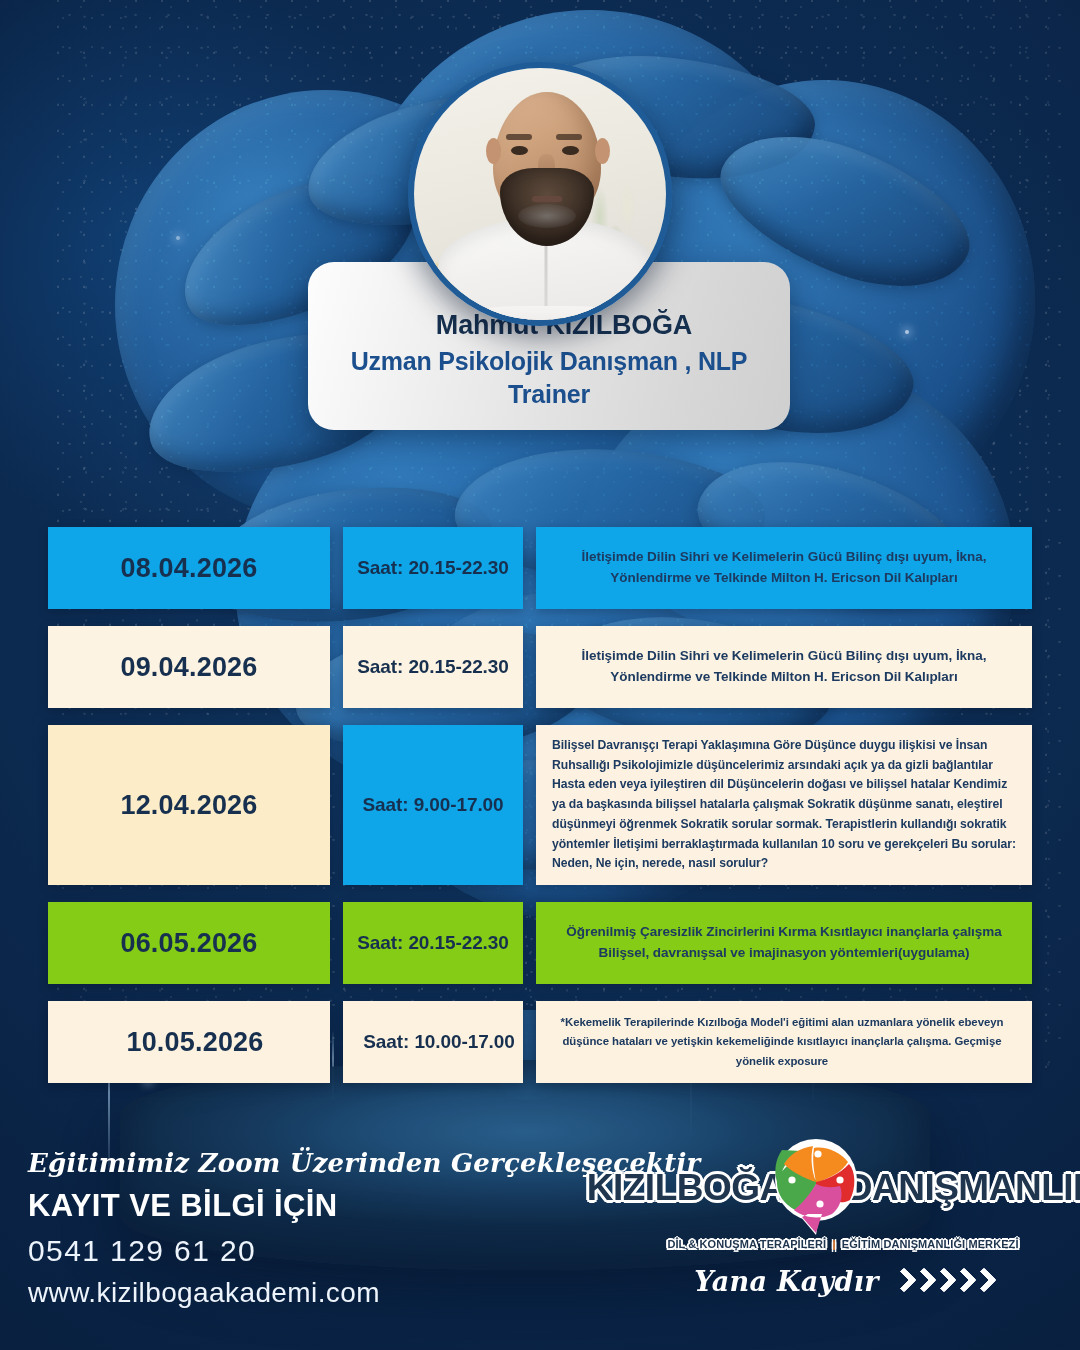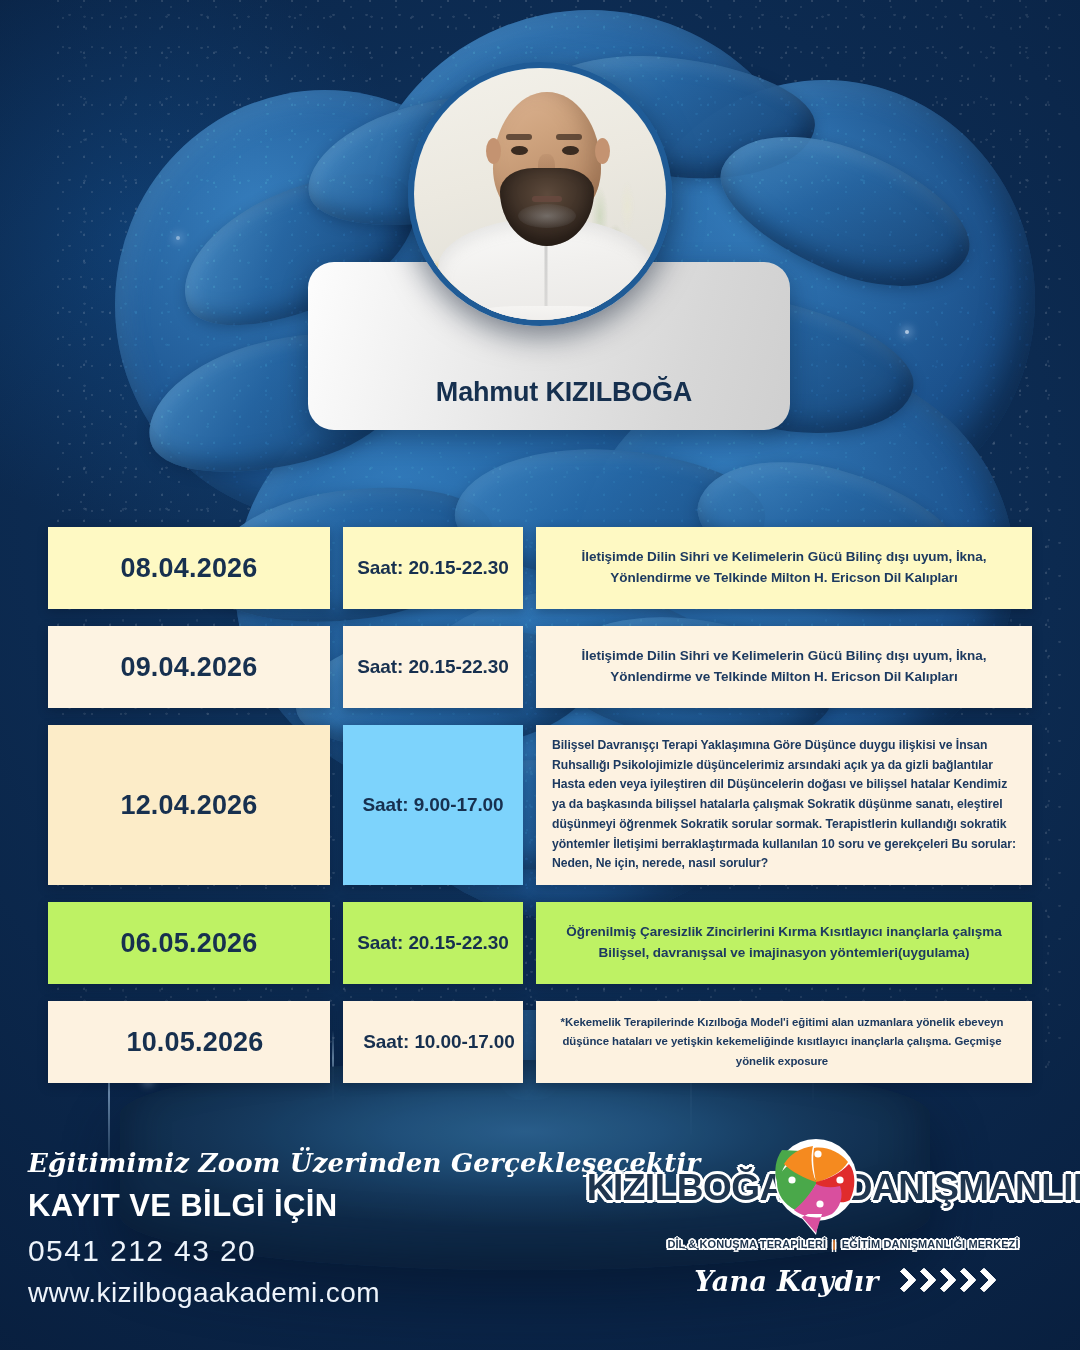--- a/index.html
+++ b/index.html
@@ -226,26 +226,26 @@
   .srow.r5 .c-topic .val { font-size:11.4px; line-height:1.72; }
 
   
   .srow.r1 .cell { height:82px; }
   .srow.r2 .cell { height:82px; }
   .srow.r3 .cell { height:160px; }
   .srow.r4 .cell { height:82px; }
   .srow.r5 .cell { height:82px; }
 
   
-  .srow.r1 .cell { background:#fef9c3; }
+  .srow.r1 .cell { background:#0ea5e9; }
   .srow.r2 .cell { background:#fdf3e2; }
   .srow.r3 .c-date { background:#fcecc8; }
-  .srow.r3 .c-time { background:#7dd3fc; }
+  .srow.r3 .c-time { background:#0ea5e9; }
   .srow.r3 .c-topic{ background:#fdf2e1; }
-  .srow.r4 .cell { background:#bef264; }
+  .srow.r4 .cell { background:#84cc16; }
   .srow.r5 .cell { background:#fdf2e0;padding-left:12px; }
 
   
   .footer { position:absolute; left:0; right:0; top:1140px; height:210px; z-index:8; }
 
   .f-left { position:absolute; left:28px; top:8px; }
   .f-script {
     font-family:"DejaVu Serif", serif;
     font-style:italic; font-weight:bold;
     font-size:26px; color:#ffffff; letter-spacing:.2px;
@@ -376,20 +376,21 @@
     <div class="pt-eye-r"></div>
     <div class="pt-nose"></div>
     <div class="pt-beard"></div>
     <div class="pt-mouth"></div>
     <div class="pt-beard-grey"></div>
   </div>
 
   <div class="namecard">
     <div class="namecard-text">
       <div class="nc-name">Mahmut KIZILBOĞA</div>
+      <div class="nc-title">Uzman Psikolojik Danışman , NLP Trainer</div>
     </div>
   </div>
 
   <div class="schedule">
 
     <div class="srow r1">
       <div class="cell c-date">
           <span class="val">08.04.2026</span>
         </div>
       <div class="cell c-time">
@@ -448,21 +449,21 @@
         </div>
     </div>
 
   </div>
 
   <div class="footer">
 
     <div class="f-left">
       <div class="f-script">Eğitimimiz Zoom Üzerinden Gerçekleşecektir</div>
       <div class="f-cta">KAYIT VE BİLGİ İÇİN</div>
-      <div class="f-phone">0541 212 43 20</div>
+      <div class="f-phone">0541 129 61 20</div>
       <div class="f-web">www.kizilbogaakademi.com</div>
     </div>
 
     <div class="f-right">
 
       <div class="logo-row">
         <span class="logo-word">KIZILBOĞA</span>
 
         <span class="logo-mark">
           <svg width="92" height="100" viewBox="0 0 92 100" aria-hidden="true">

